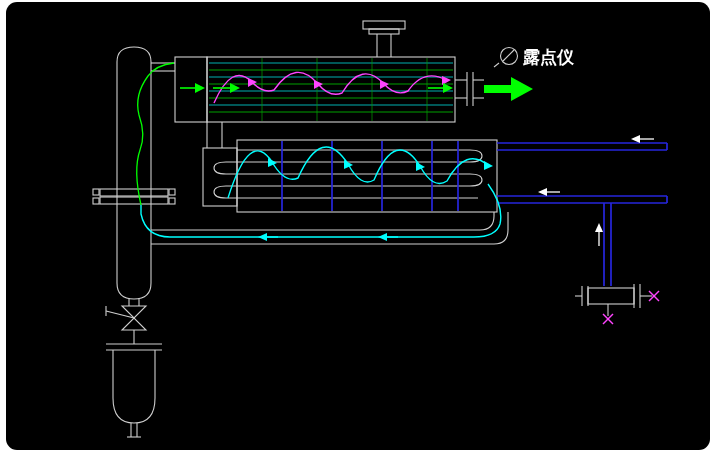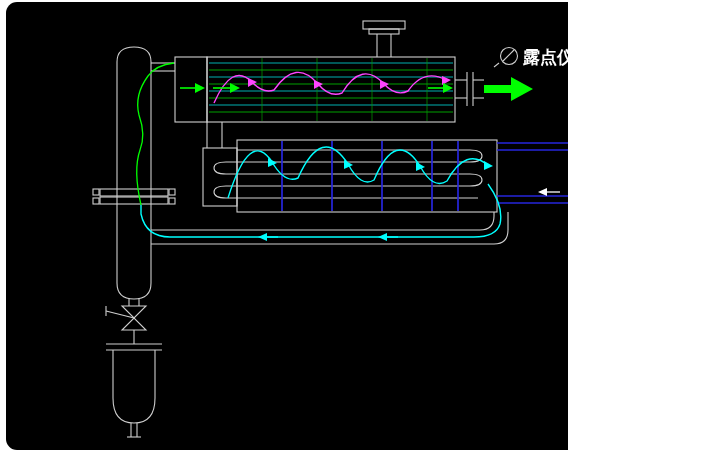--- a/index.html
+++ b/index.html
@@ -1,16 +1,16 @@
 <!DOCTYPE html>
 <html style="--c-background: #000000; --c-line: #cfcfcf; --c-cyan: #00ffff; --c-green: #00ff00; --c-magenta: #ff44ff; --c-blue: #2626dd; --c-tube_teal: #00b0b0; --c-tube_green: #00a000; --c-text: #ffffff;"><head>
 <meta charset="utf-8">
 <style>
   html,body{margin:0;padding:0;background:#ffffff;}
-  .stage{position:relative;width:568px;height:454px;background:#ffffff;overflow:hidden;
+  .stage{position:relative;width:716px;height:454px;background:#ffffff;overflow:hidden;
          font-family:"DejaVu Sans",sans-serif;}
   :root{
     --c-background:#000000; --c-line:#cfcfcf; --c-cyan:#00ffff; --c-green:#00ff00;
     --c-magenta:#ff44ff; --c-blue:#2626dd; --c-tube_teal:#00b0b0; --c-tube_green:#00a000;
     --c-text:#ffffff;
   }
   svg{display:block;}
   .ln{stroke:var(--c-line);stroke-width:1.1;fill:none;}
   .cy{stroke:var(--c-cyan);stroke-width:1.4;fill:none;}
   .cy-f{fill:var(--c-cyan);stroke:none;}

